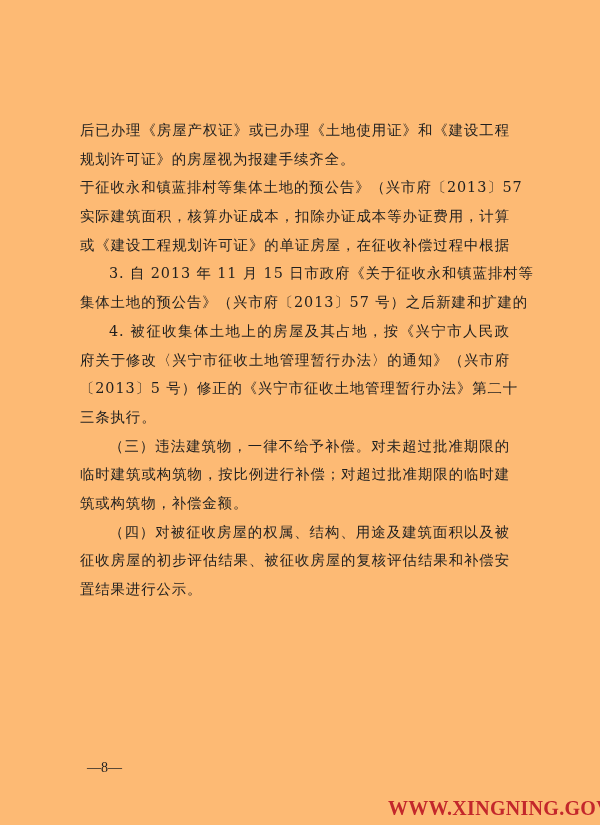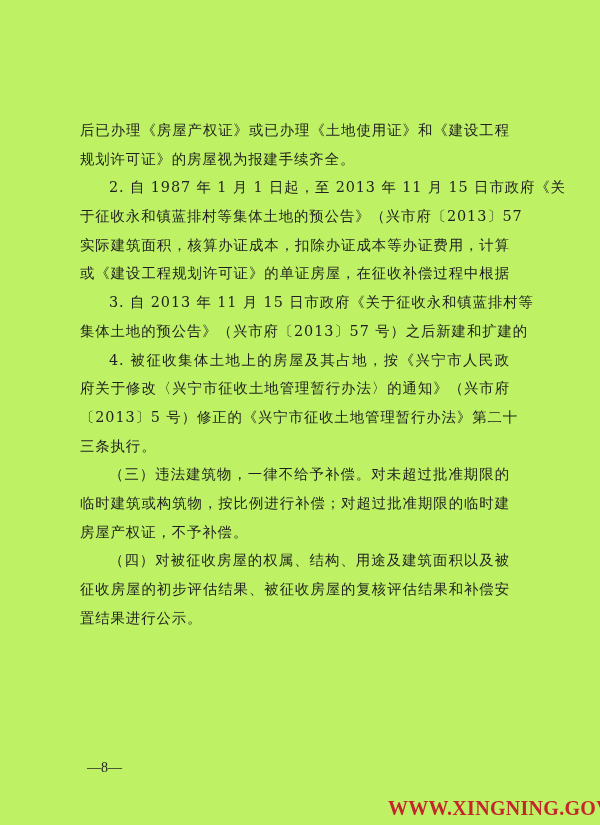--- a/index.html
+++ b/index.html
@@ -2,21 +2,21 @@
 <html><head>
 <meta charset="utf-8">
 <style>
   html, body { margin: 0; padding: 0; }
   body {
     width: 600px; height: 825px; background: #ffffff;
     position: relative; overflow: hidden;
     font-family: "DejaVu Serif", "Liberation Serif", serif;
     color: #1a1a1a;
   }
-  .page { position: absolute; left: 0; top: 0; width: 600px; height: 825px; background: #bef264; }
+  .page { position: absolute; left: 0; top: 0; width: 600px; height: 825px; background: #fdba74; }
   .body-text {
     position: absolute; left: 80px; top: 116px; width: 430px;
   }
   .line {
     display: block; height: 28.7px; line-height: 28.7px;
     font-size: 14.4px; white-space: nowrap; letter-spacing: 0.9px;
     text-align: justify; text-align-last: justify; color: #1f1f1f;
   }
   .line.indent { padding-left: 29px; }
   .line.last { text-align-last: left; }
@@ -30,32 +30,31 @@
     font-size: 20px; color: #c3272b; letter-spacing: 0.3px;
   }
 </style>
 </head>
 <body>
 
 <div class="page">
   <div class="body-text" id="body-text">
       <span class="line">后已办理《房屋产权证》或已办理《土地使用证》和《建设工程</span>
       <span class="line last">规划许可证》的房屋视为报建手续齐全。</span>
-      <span class="line indent">2. 自 1987 年 1 月 1 日起，至 2013 年 11 月 15 日市政府《关</span>
       <span class="line">于征收永和镇蓝排村等集体土地的预公告》（兴市府〔2013〕57</span>
       <span class="line">实际建筑面积，核算办证成本，扣除办证成本等办证费用，计算</span>
       <span class="line">或《建设工程规划许可证》的单证房屋，在征收补偿过程中根据</span>
       <span class="line indent">3. 自 2013 年 11 月 15 日市政府《关于征收永和镇蓝排村等</span>
       <span class="line">集体土地的预公告》（兴市府〔2013〕57 号）之后新建和扩建的</span>
       <span class="line indent">4. 被征收集体土地上的房屋及其占地，按《兴宁市人民政</span>
       <span class="line">府关于修改〈兴宁市征收土地管理暂行办法〉的通知》（兴市府</span>
       <span class="line">〔2013〕5 号）修正的《兴宁市征收土地管理暂行办法》第二十</span>
       <span class="line last">三条执行。</span>
       <span class="line indent">（三）违法建筑物，一律不给予补偿。对未超过批准期限的</span>
       <span class="line">临时建筑或构筑物，按比例进行补偿；对超过批准期限的临时建</span>
-      <span class="line last">房屋产权证，不予补偿。</span>
+      <span class="line last">筑或构筑物，补偿金额。</span>
       <span class="line indent">（四）对被征收房屋的权属、结构、用途及建筑面积以及被</span>
       <span class="line">征收房屋的初步评估结果、被征收房屋的复核评估结果和补偿安</span>
       <span class="line last">置结果进行公示。</span>
     </div>
   <div class="page-number">—8—</div>
   <div class="site-url">WWW.XINGNING.GOV.CN</div>
 </div>
 
 </body></html>

